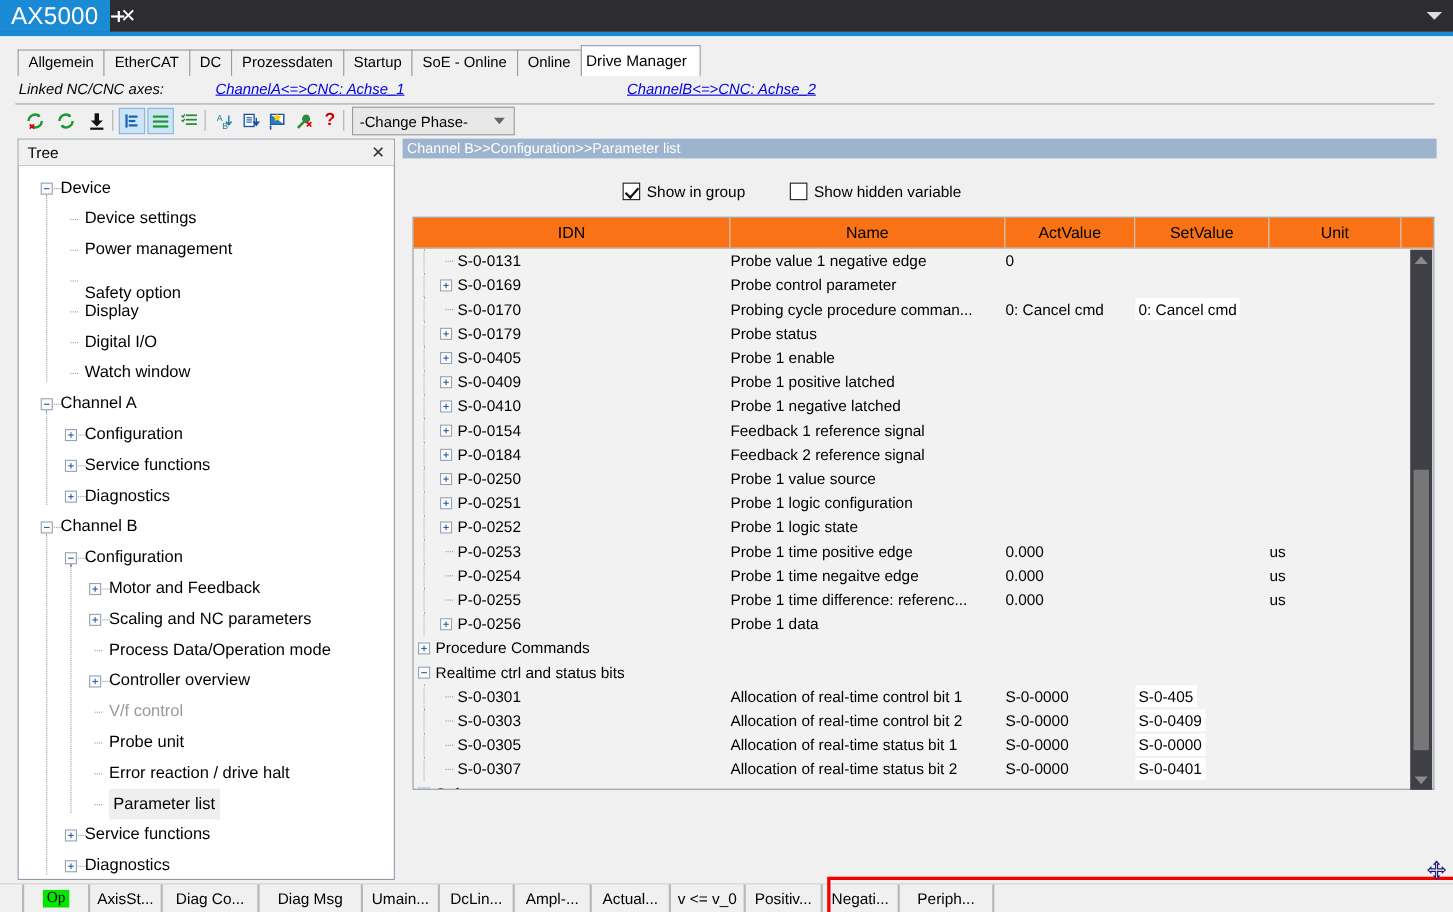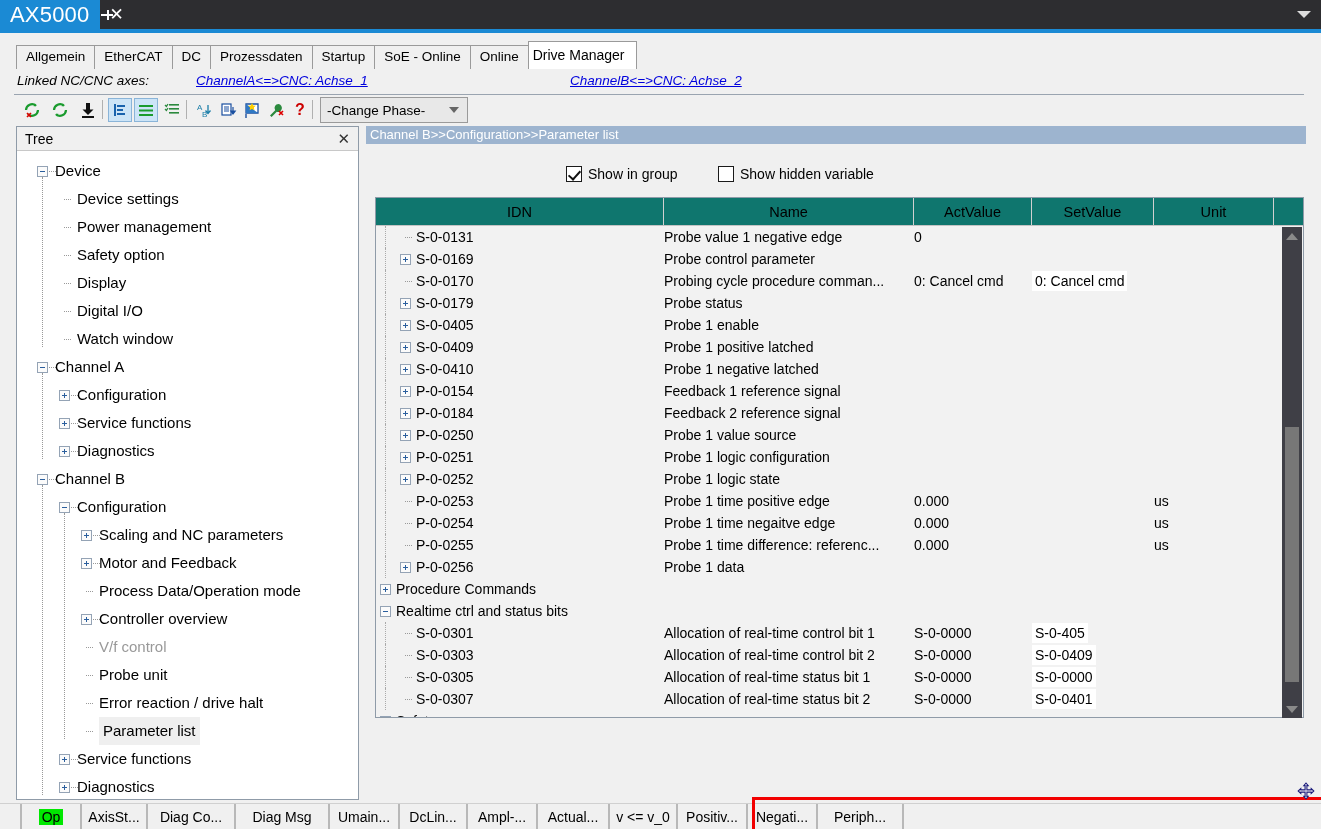--- a/index.html
+++ b/index.html
@@ -164,21 +164,21 @@
     border-right: 2px solid #111; border-bottom: 2px solid #111;
     transform: rotate(42deg);
   }
 
   
   .tablewrap {
     position: absolute; left: 9px; top: 71px; width: 929px; height: 521px;
     border: 1px solid #8f9ba8; background: #f2f2f2;
   }
   .thead {
-    display: flex; height: 28px; background: #0f766e; border-bottom: 1px solid #c4c4c4;
+    display: flex; height: 28px; background: #f97316; border-bottom: 1px solid #c4c4c4;
   }
   .thead .th {
     display: flex; align-items: center; justify-content: center;
     font-size: 14.5px; border-right: 1px solid #d0d0d0; height: 100%;
   }
   .tbody { position: relative; height: 491px; overflow: hidden; }
   .row {
     position: relative; height: 22px; line-height: 22px; display: flex;
     font-size: 14px; white-space: nowrap;
   }
@@ -389,21 +389,21 @@
         <div class="tnode">
           <span class="tdash" style="left: 47px;"></span>
           <span class="tlabel" style="left: 60px;">Device settings</span>
         </div>
         <div class="tnode">
           <span class="tdash" style="left: 47px;"></span>
           <span class="tlabel" style="left: 60px;">Power management</span>
         </div>
         <div class="tnode">
           <span class="tdash" style="left: 47px;"></span>
-          <span class="tlabel" style="left: 60px;">Safety option</span>
+          <span class="tlabel" style="left: 60px; margin-top: 12px;">Safety option</span>
         </div>
         <div class="tnode">
           <span class="tdash" style="left: 47px;"></span>
           <span class="tlabel" style="left: 60px;">Display</span>
         </div>
         <div class="tnode">
           <span class="tdash" style="left: 47px;"></span>
           <span class="tlabel" style="left: 60px;">Digital I/O</span>
         </div>
         <div class="tnode">
@@ -436,26 +436,26 @@
           <span class="tlabel" style="left: 38px;">Channel B</span>
         </div>
         <div class="tnode">
           <span class="tbox" style="left: 42px;"></span>
           <span class="tdash" style="left: 54px;"></span>
           <span class="tlabel" style="left: 60px;">Configuration</span>
         </div>
         <div class="tnode">
           <span class="tbox plus" style="left: 64px;"></span>
           <span class="tdash" style="left: 76px;"></span>
-          <span class="tlabel" style="left: 82px;">Scaling and NC parameters</span>
+          <span class="tlabel" style="left: 82px;">Motor and Feedback</span>
         </div>
         <div class="tnode">
           <span class="tbox plus" style="left: 64px;"></span>
           <span class="tdash" style="left: 76px;"></span>
-          <span class="tlabel" style="left: 82px;">Motor and Feedback</span>
+          <span class="tlabel" style="left: 82px;">Scaling and NC parameters</span>
         </div>
         <div class="tnode">
           <span class="tdash" style="left: 69px;"></span>
           <span class="tlabel" style="left: 82px;">Process Data/Operation mode</span>
         </div>
         <div class="tnode">
           <span class="tbox plus" style="left: 64px;"></span>
           <span class="tdash" style="left: 76px;"></span>
           <span class="tlabel" style="left: 82px;">Controller overview</span>
         </div>
@@ -783,21 +783,21 @@
 
   <div class="move-cursor">
     <svg width="18" height="18" viewBox="0 0 18 18">
       <path d="M9 1l2.2 2.6H9.9v4.3h4.3V6.6L16.8 9 14.2 11.4V10.1H9.9v4.3h1.3L9 17l-2.2-2.6h1.3v-4.3H3.8v1.3L1.2 9l2.6-2.4v1.3h4.3V3.6H6.8z" fill="#ffffff" stroke="#1a1a7a" stroke-width="1.1"></path>
     </svg>
   </div>
 
   <div class="statusbar">
     <div class="sbleft"></div>
     <div class="sb-cells" id="sbcells">
-        <div class="sbcell op" style="width: 60px;">
+        <div class="sbcell op" style="width: 60px; font-family: Liberation Serif, serif;">
           <span style="background: rgb(0, 232, 0);">Op</span>
         </div>
         <div class="sbcell" style="width: 66px;">
           <span>AxisSt...</span>
         </div>
         <div class="sbcell" style="width: 88px;">
           <span>Diag Co...</span>
         </div>
         <div class="sbcell" style="width: 94px;">
           <span>Diag Msg</span>

